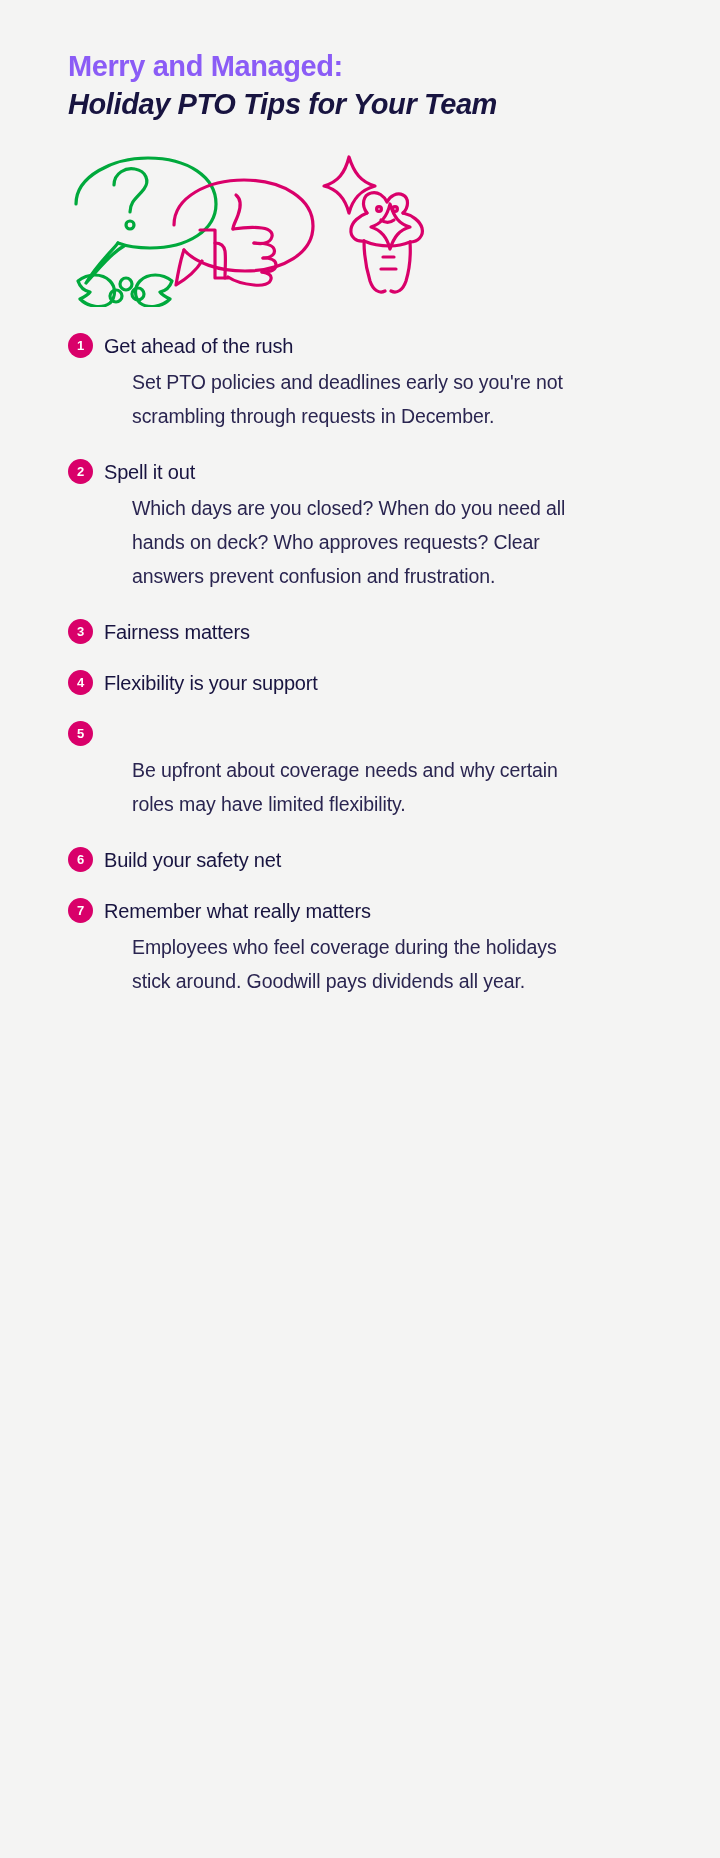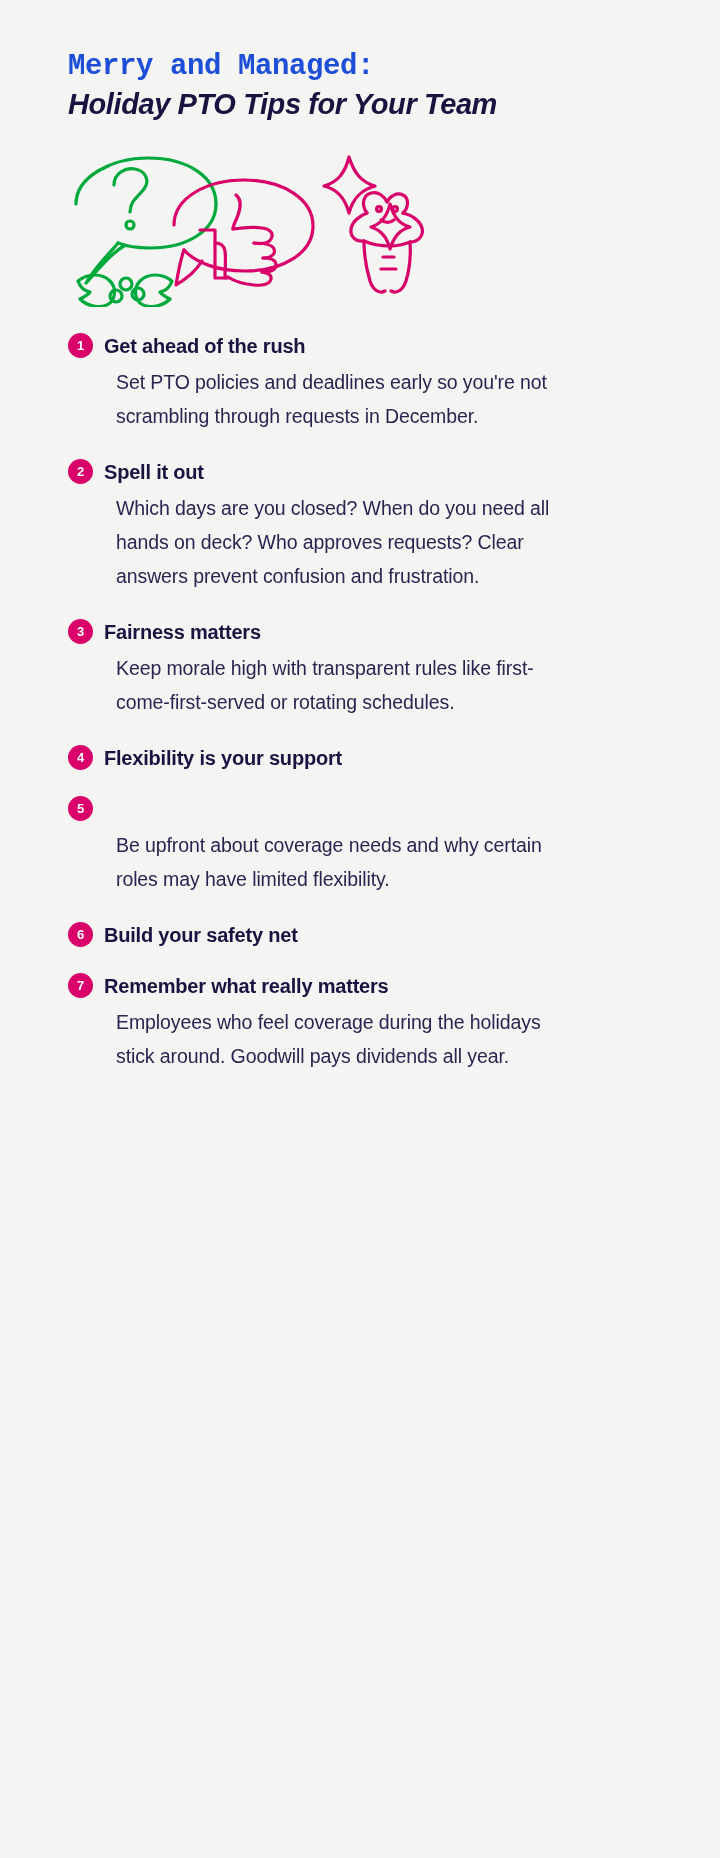--- a/index.html
+++ b/index.html
@@ -27,21 +27,21 @@
   .title-block {
     padding-top: 48px;
   }
   .title-line {
     font-size: 29px;
     font-weight: 700;
     line-height: 1.30;
     letter-spacing: -0.4px;
     white-space: nowrap;
   }
-  .title-line-1 { color: #1d4ed8; font-family: Liberation Mono, monospace; }
+  .title-line-1 { color: #8b5cf6; }
   .title-line-2 { color: #181440; font-style: italic; }
 
   
   .illustration {
     margin-top: 24px;
     width: 380px;
     height: 160px;
   }
   .illustration svg { display: block; }
 
@@ -66,28 +66,28 @@
     color: #ffffff;
     font-size: 13px;
     font-weight: 700;
     display: flex;
     align-items: center;
     justify-content: center;
     line-height: 1;
   }
   .tip-title {
     font-size: 20px;
-    font-weight: 700;
+    font-weight: 400;
     color: #181440;
     letter-spacing: -0.2px;
     line-height: 1.2;
   }
   .tip-body {
     margin-top: 8px;
-    margin-left: 48px;
+    margin-left: 64px;
     font-size: 19.5px;
     font-weight: 400;
     color: #2a2550;
     line-height: 1.72;
     letter-spacing: -0.1px;
     max-width: 450px;
   }
 </style>
 </head>
 <body>
@@ -168,21 +168,20 @@
         <span class="tip-title">Spell it out</span>
       </div>
       <div class="tip-body">Which days are you closed? When do you need all hands on deck? Who approves requests? Clear answers prevent confusion and frustration.</div>
     </div>
 
     <div class="tip-item">
       <div class="tip-head">
         <span class="tip-badge">3</span>
         <span class="tip-title">Fairness matters</span>
       </div>
-      <div class="tip-body">Keep morale high with transparent rules like first-come-first-served or rotating schedules.</div>
     </div>
 
     <div class="tip-item">
       <div class="tip-head">
         <span class="tip-badge">4</span>
         <span class="tip-title">Flexibility is your support</span>
       </div>
     </div>
 
     <div class="tip-item">

